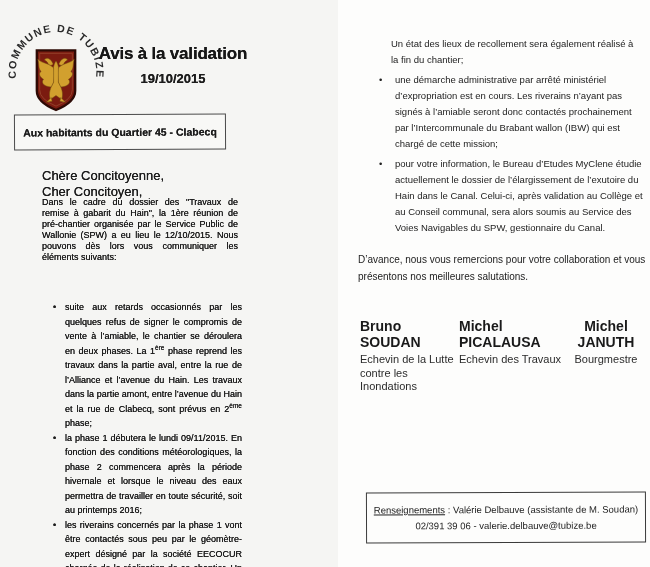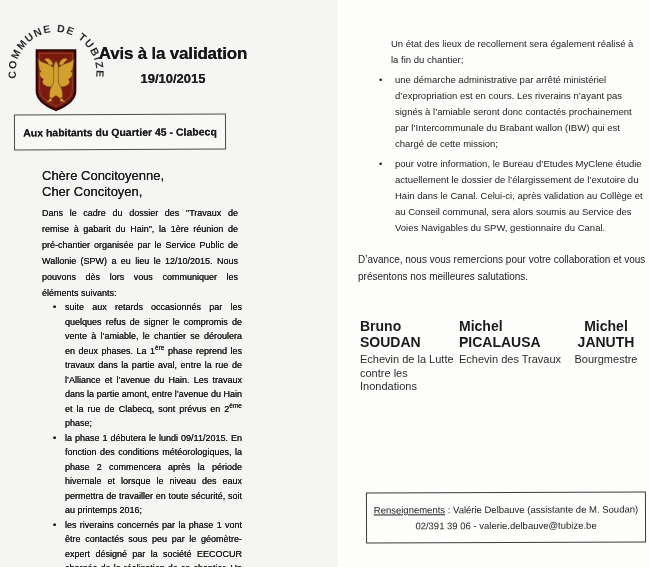--- a/index.html
+++ b/index.html
@@ -22,21 +22,21 @@
   .date{font-size:13px;font-weight:bold;margin-top:7px;text-shadow:0 0 .4px #222;}
   .address-box{
     position:absolute;left:14px;top:114px;width:210px;height:34px;
     border:1.6px solid #4a4a4a;background:#f8f8f6;
     display:flex;align-items:center;justify-content:center;
     font-size:10.5px;font-weight:bold;text-shadow:0 0 .4px #222;
     transform:rotate(-0.3deg);
   }
   .salutation{position:absolute;left:42px;top:168px;font-size:13px;line-height:16px;
     text-shadow:0 0 .45px #111;}
-  .intro{position:absolute;left:42px;top:205px;width:196px;font-size:9px;line-height:16px;
+  .intro{position:absolute;left:42px;top:197px;width:196px;font-size:9px;line-height:11px;
     text-align:justify;text-shadow:0 0 .45px #111;}
   .bullets-left{position:absolute;left:52px;top:300px;width:190px;font-size:9px;line-height:14.5px;
     text-shadow:0 0 .45px #111;}
   ul.blist{margin:0;padding:0;list-style:none;}
   ul.blist li{margin:0;padding-left:13px;position:relative;text-align:justify;}
   ul.blist li::before{content:"•";position:absolute;left:1px;top:0;}
   sup{font-size:6.5px;line-height:0;}
 
   
   .right-body{position:absolute;left:20px;top:36px;width:292px;font-size:9.5px;line-height:16px;

